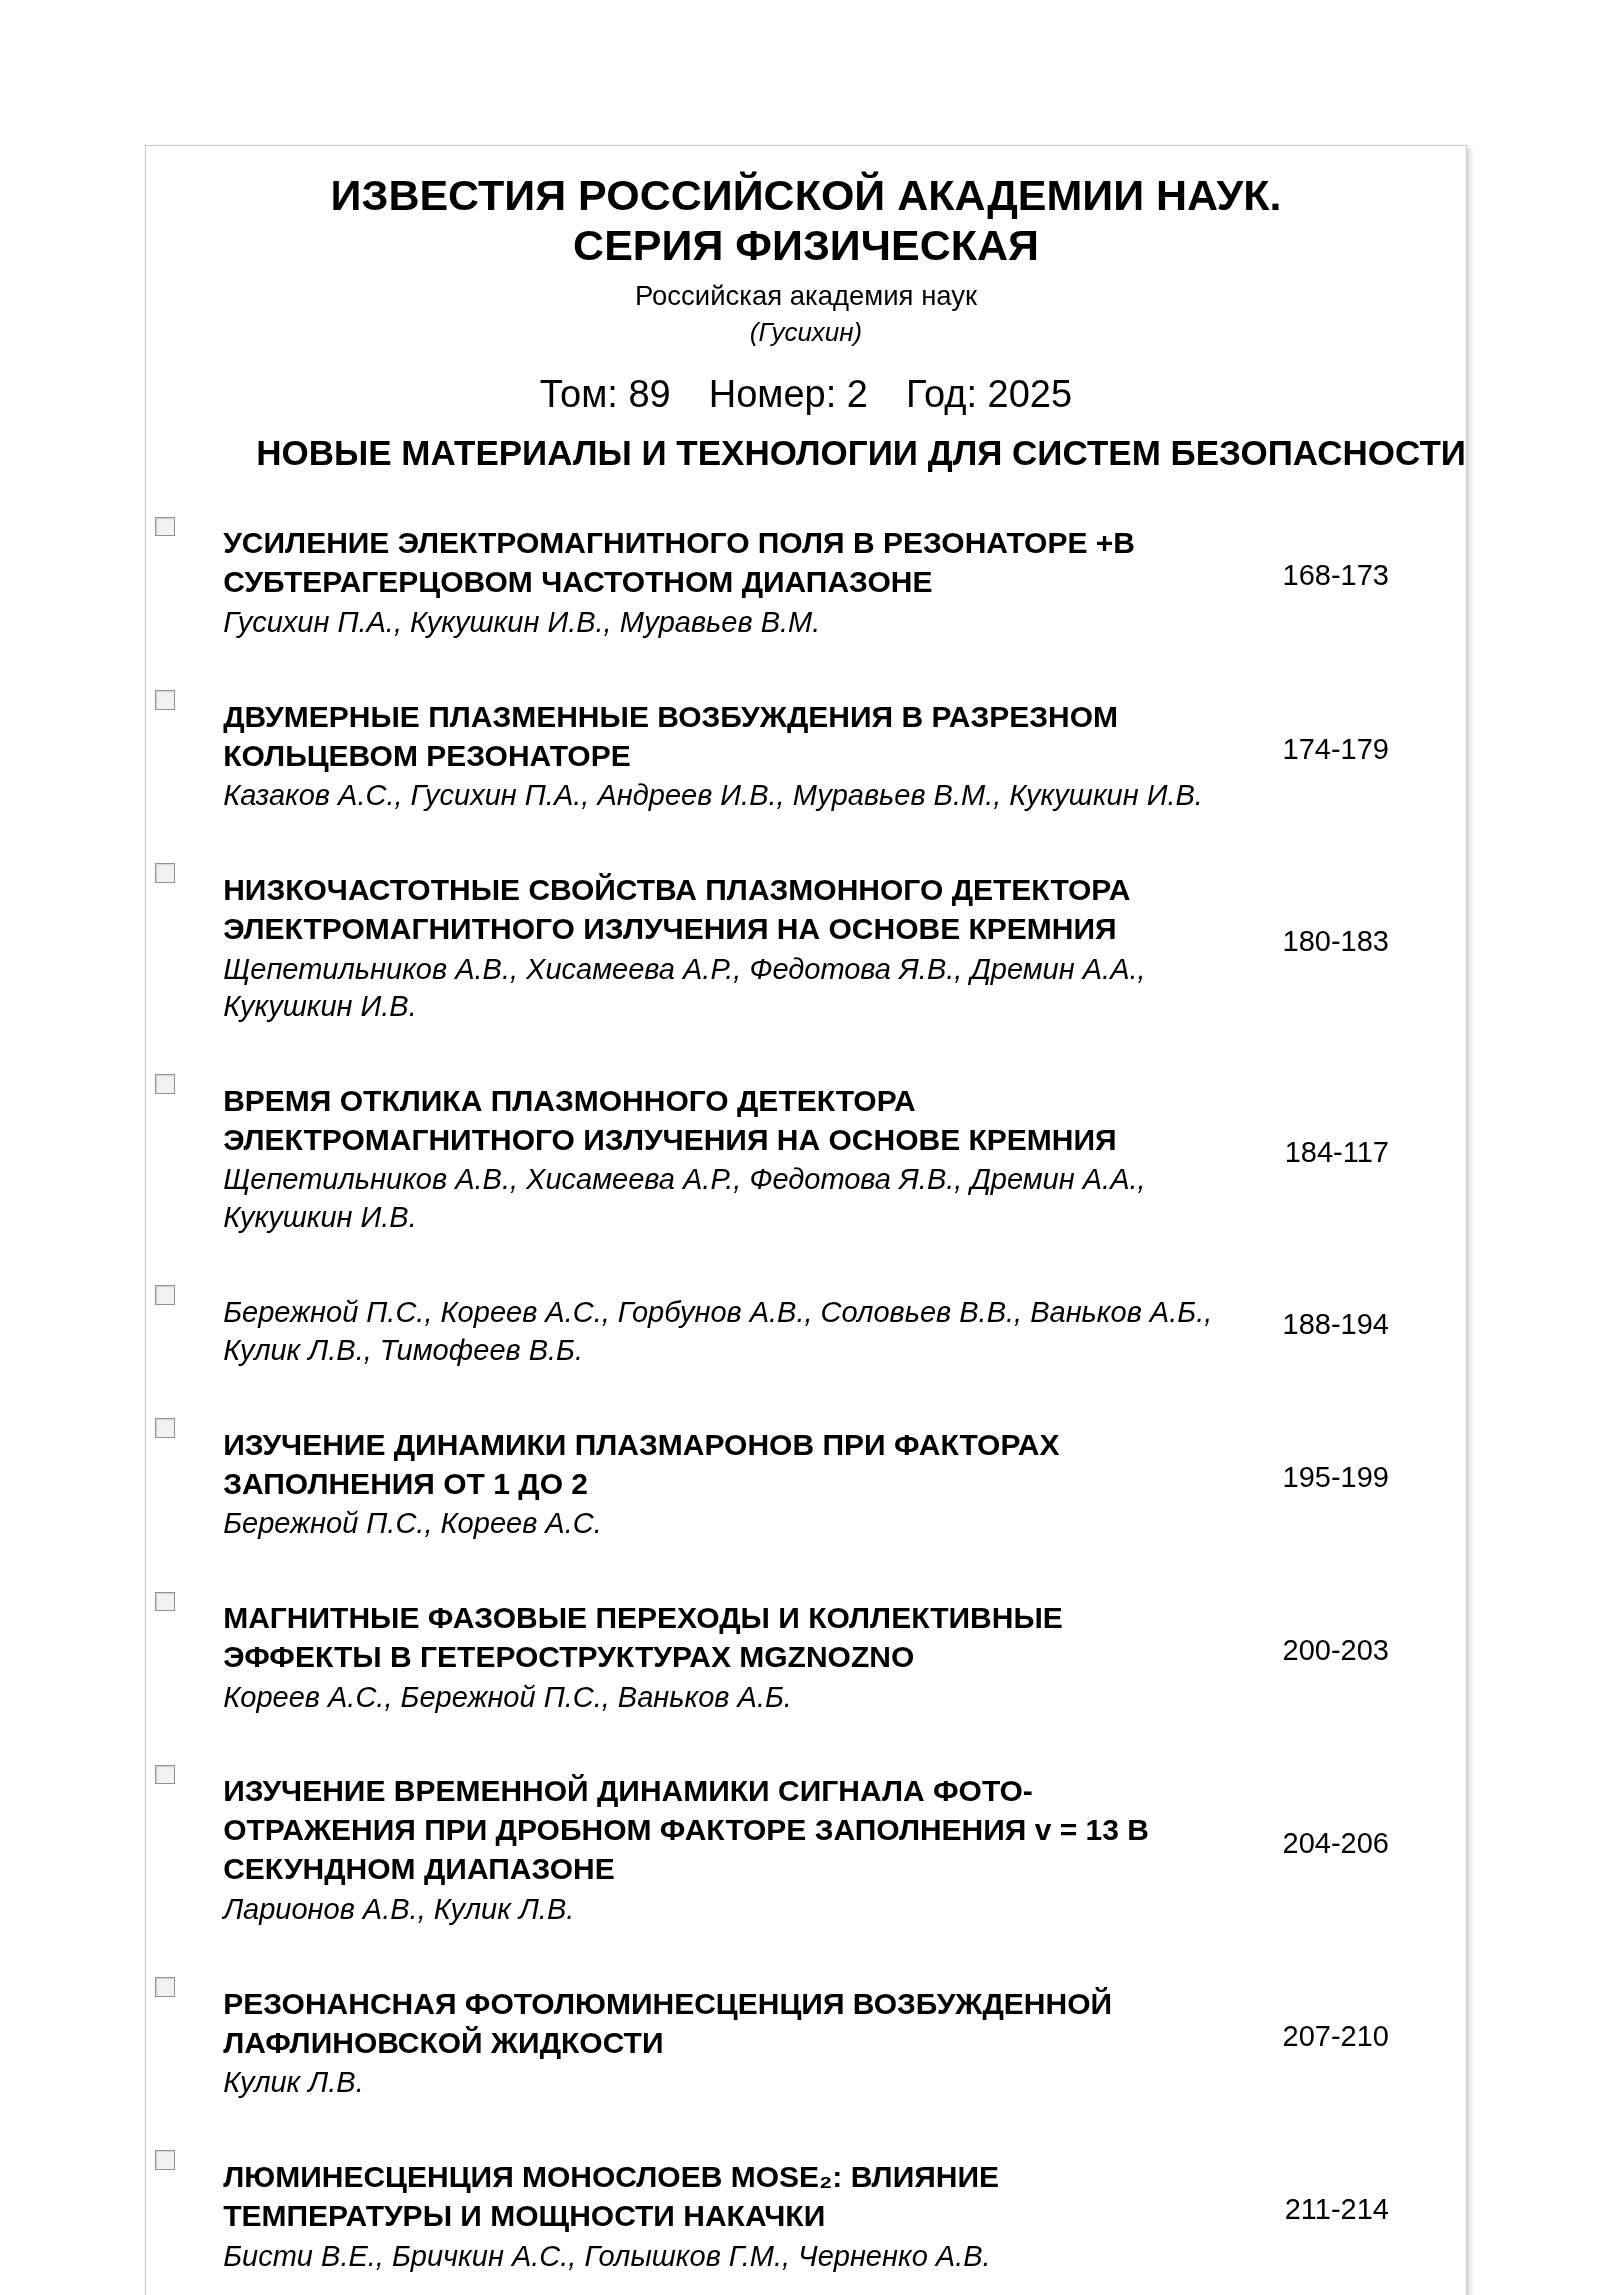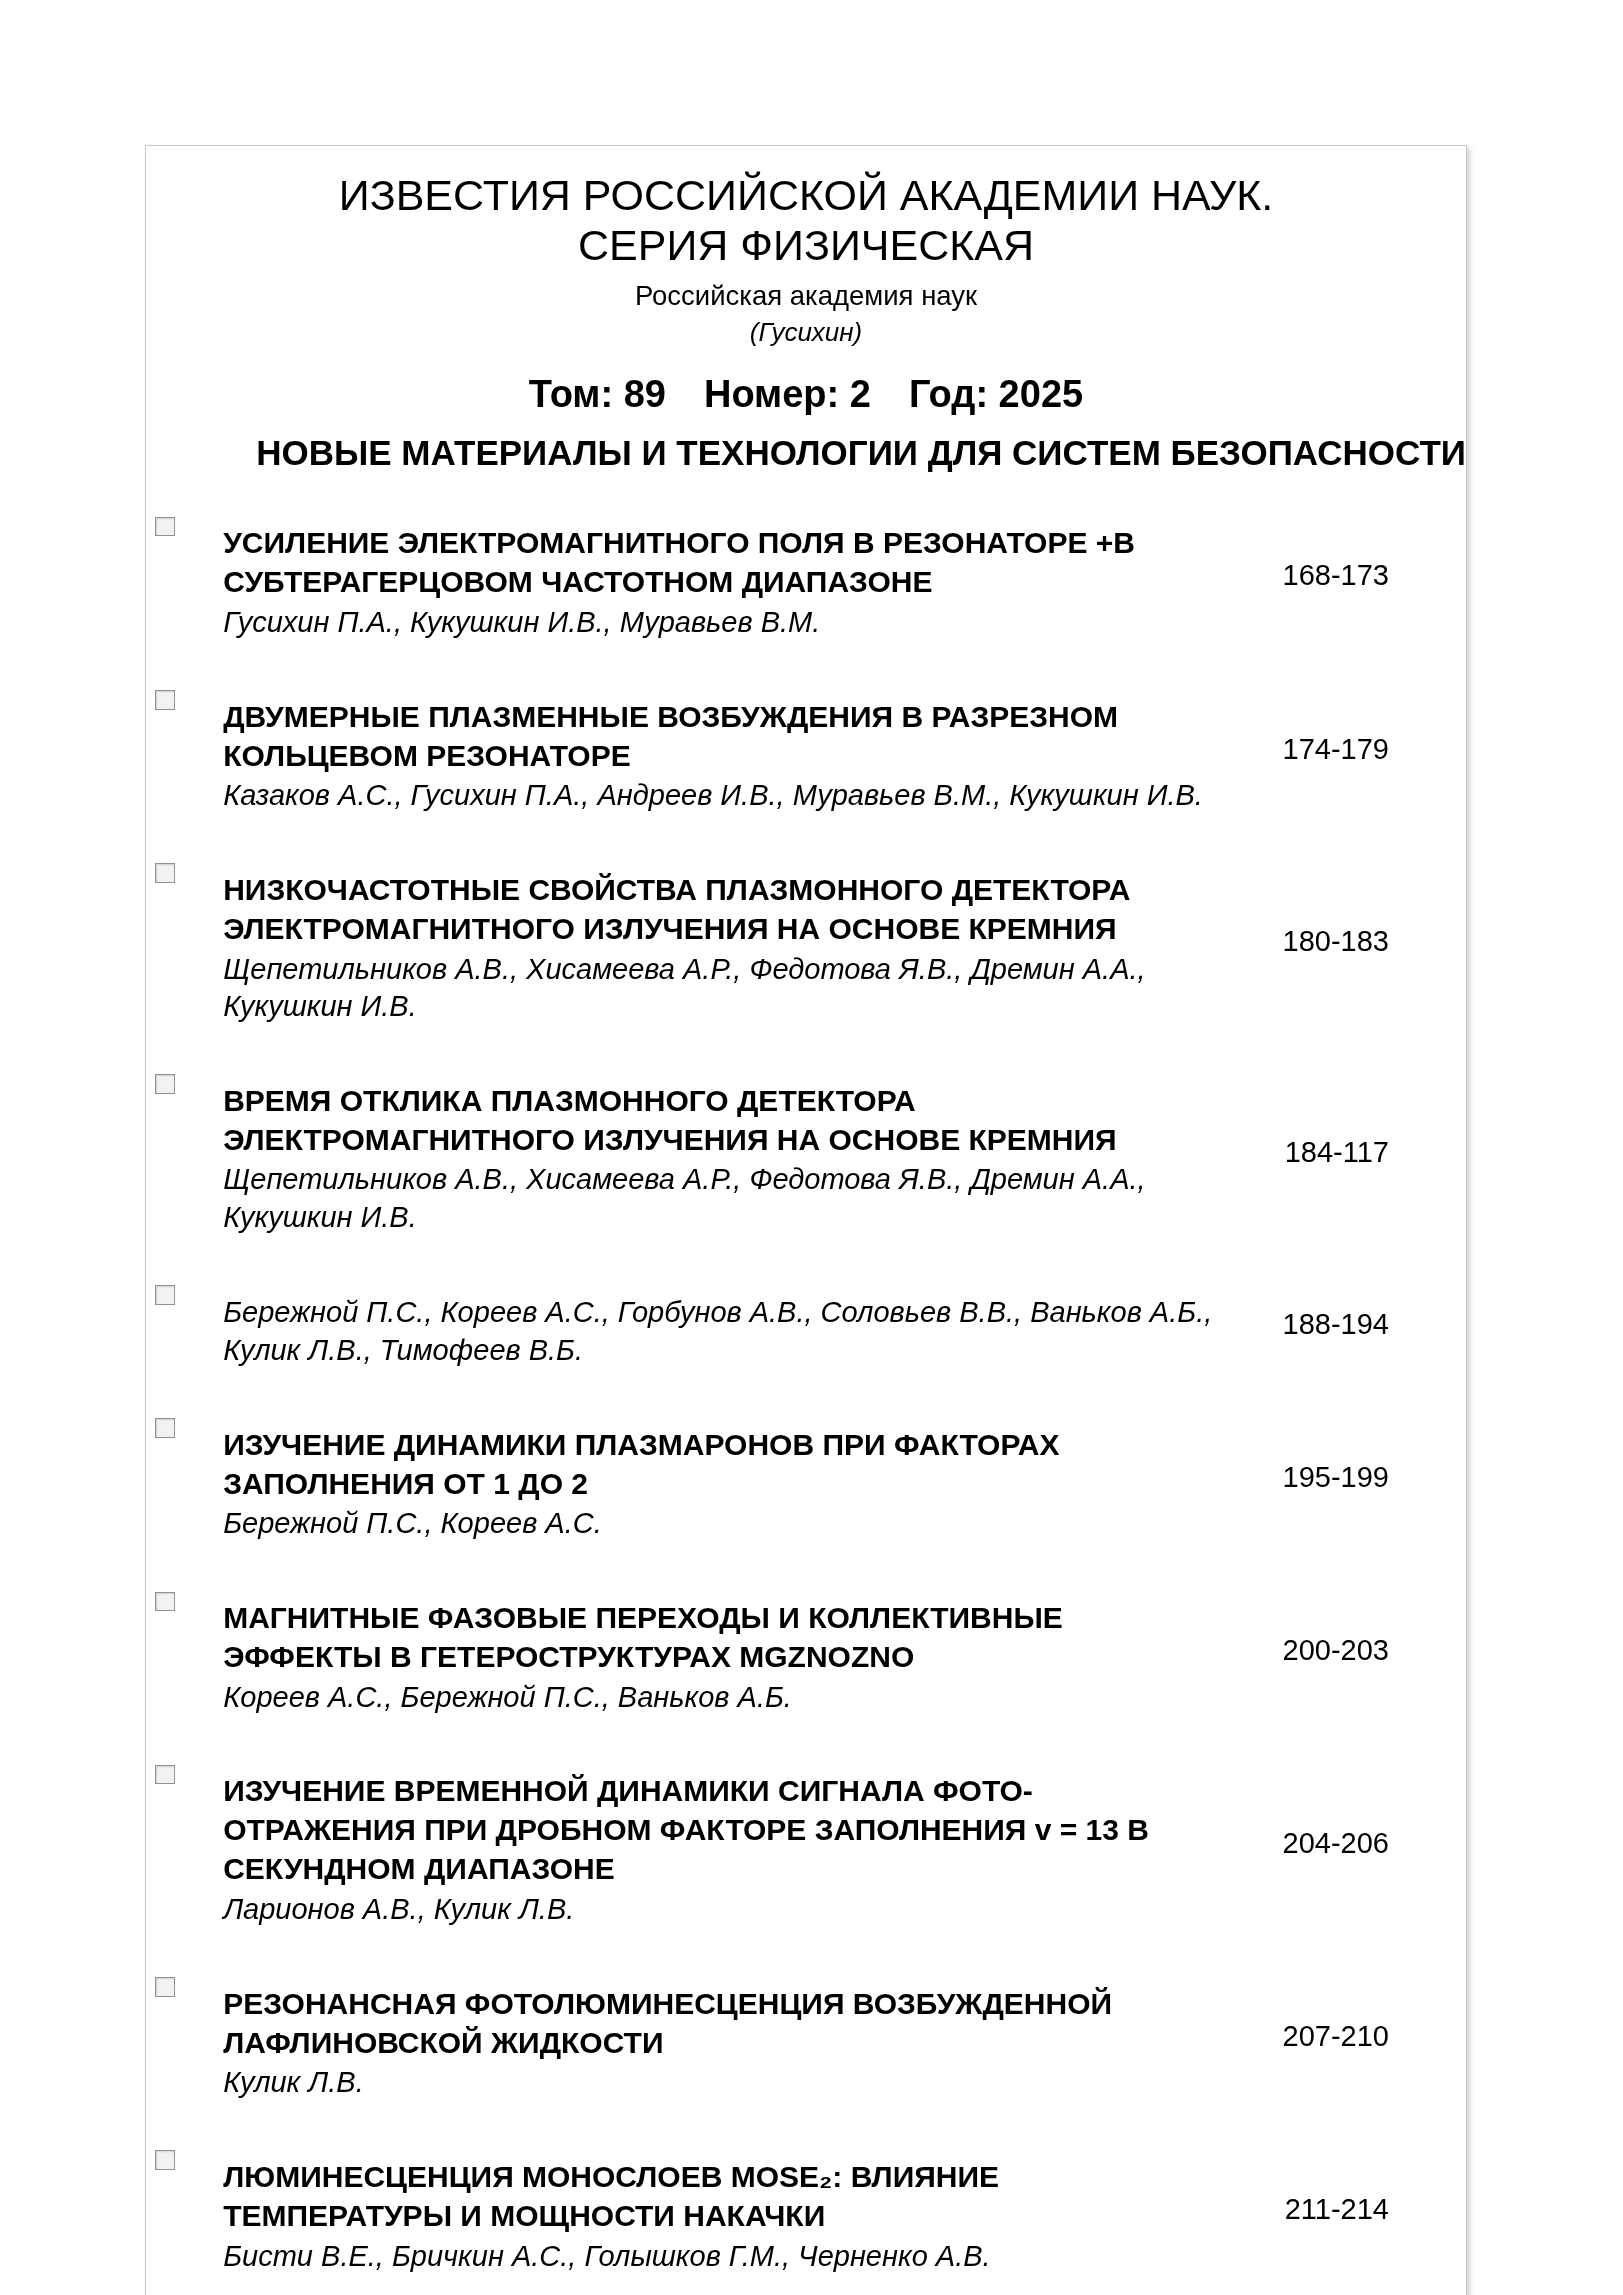--- a/index.html
+++ b/index.html
@@ -18,41 +18,41 @@
     width: 1322px;
     min-height: 1793px;
     box-sizing: border-box;
     background: #ffffff;
     border: 1.3px solid #c9c9c9;
     box-shadow: 2.6px 2.6px 5.2px rgba(0,0,0,0.18);
     padding: 17px 0 59px 0;
   }
   .journal-title {
     text-align: center;
-    font-weight: normal;
+    font-weight: bold;
     font-size: 43px;
     line-height: 1.18;
     margin: 6.5px 26px 0 26px;
   }
   .publisher {
     text-align: center;
     font-size: 27.5px;
     margin-top: 9.2px;
   }
   .city {
     text-align: center;
     font-size: 26px;
     font-style: italic;
     margin-top: 5.2px;
   }
   .issue-line {
     display: flex;
     justify-content: center;
     gap: 38px;
-    font-weight: bold;
+    font-weight: normal;
     font-size: 38px;
     margin-top: 25px;
   }
   .section-title {
     text-align: right;
     font-weight: bold;
     font-size: 35px;
     margin-top: 17px;
     margin-bottom: 37px;
   }

